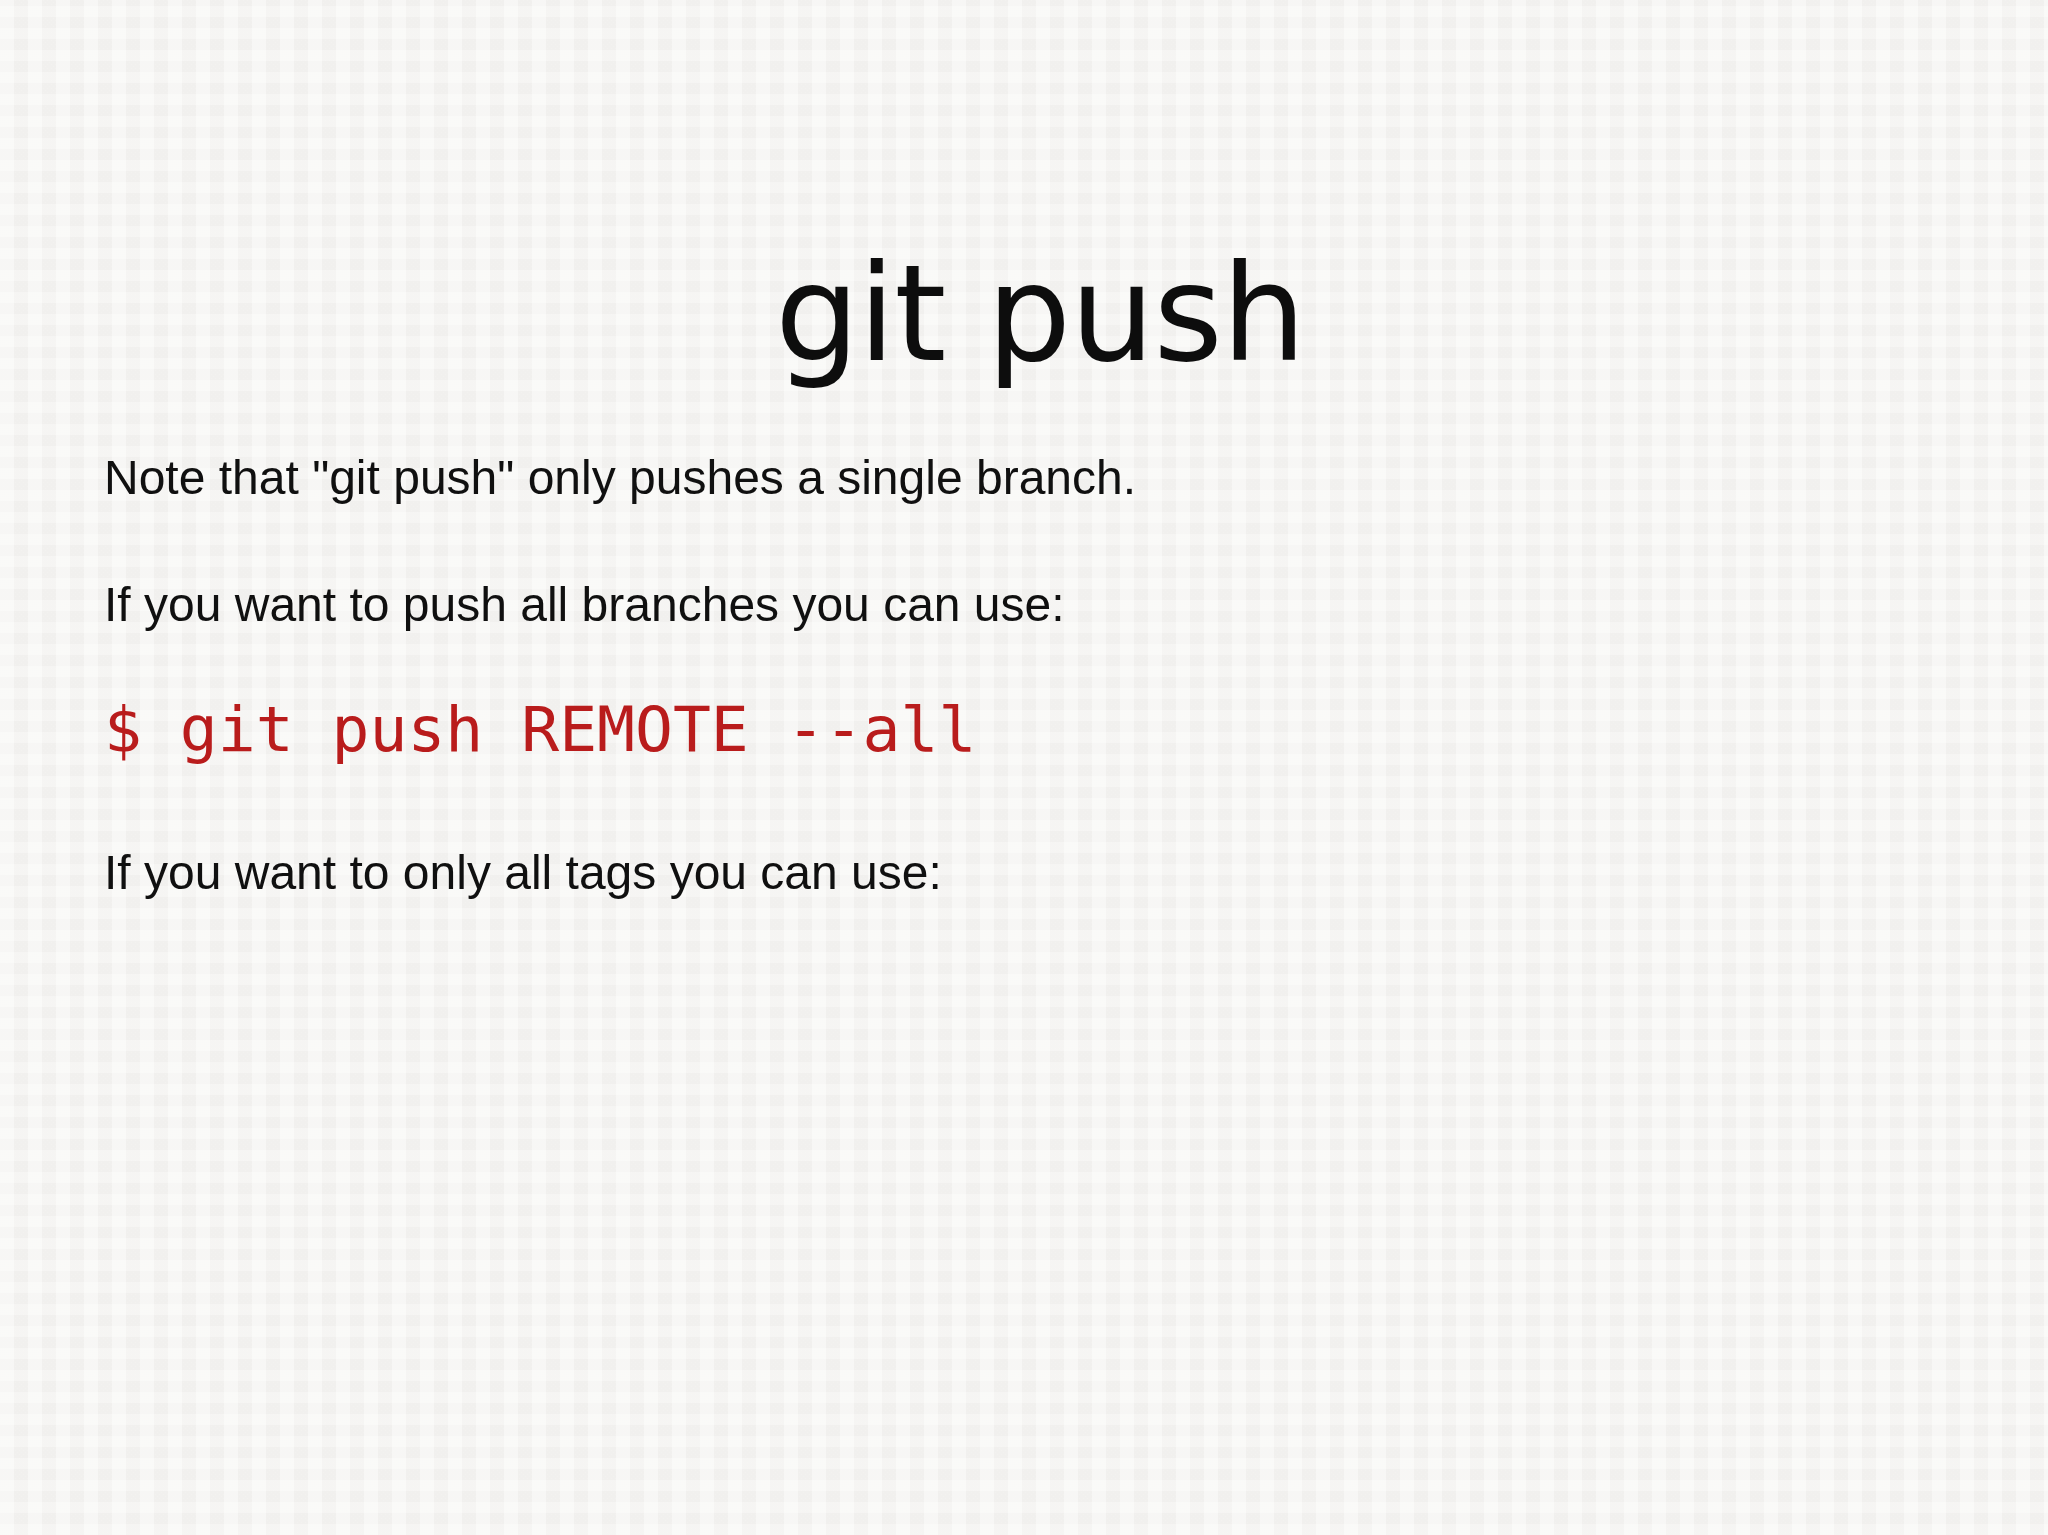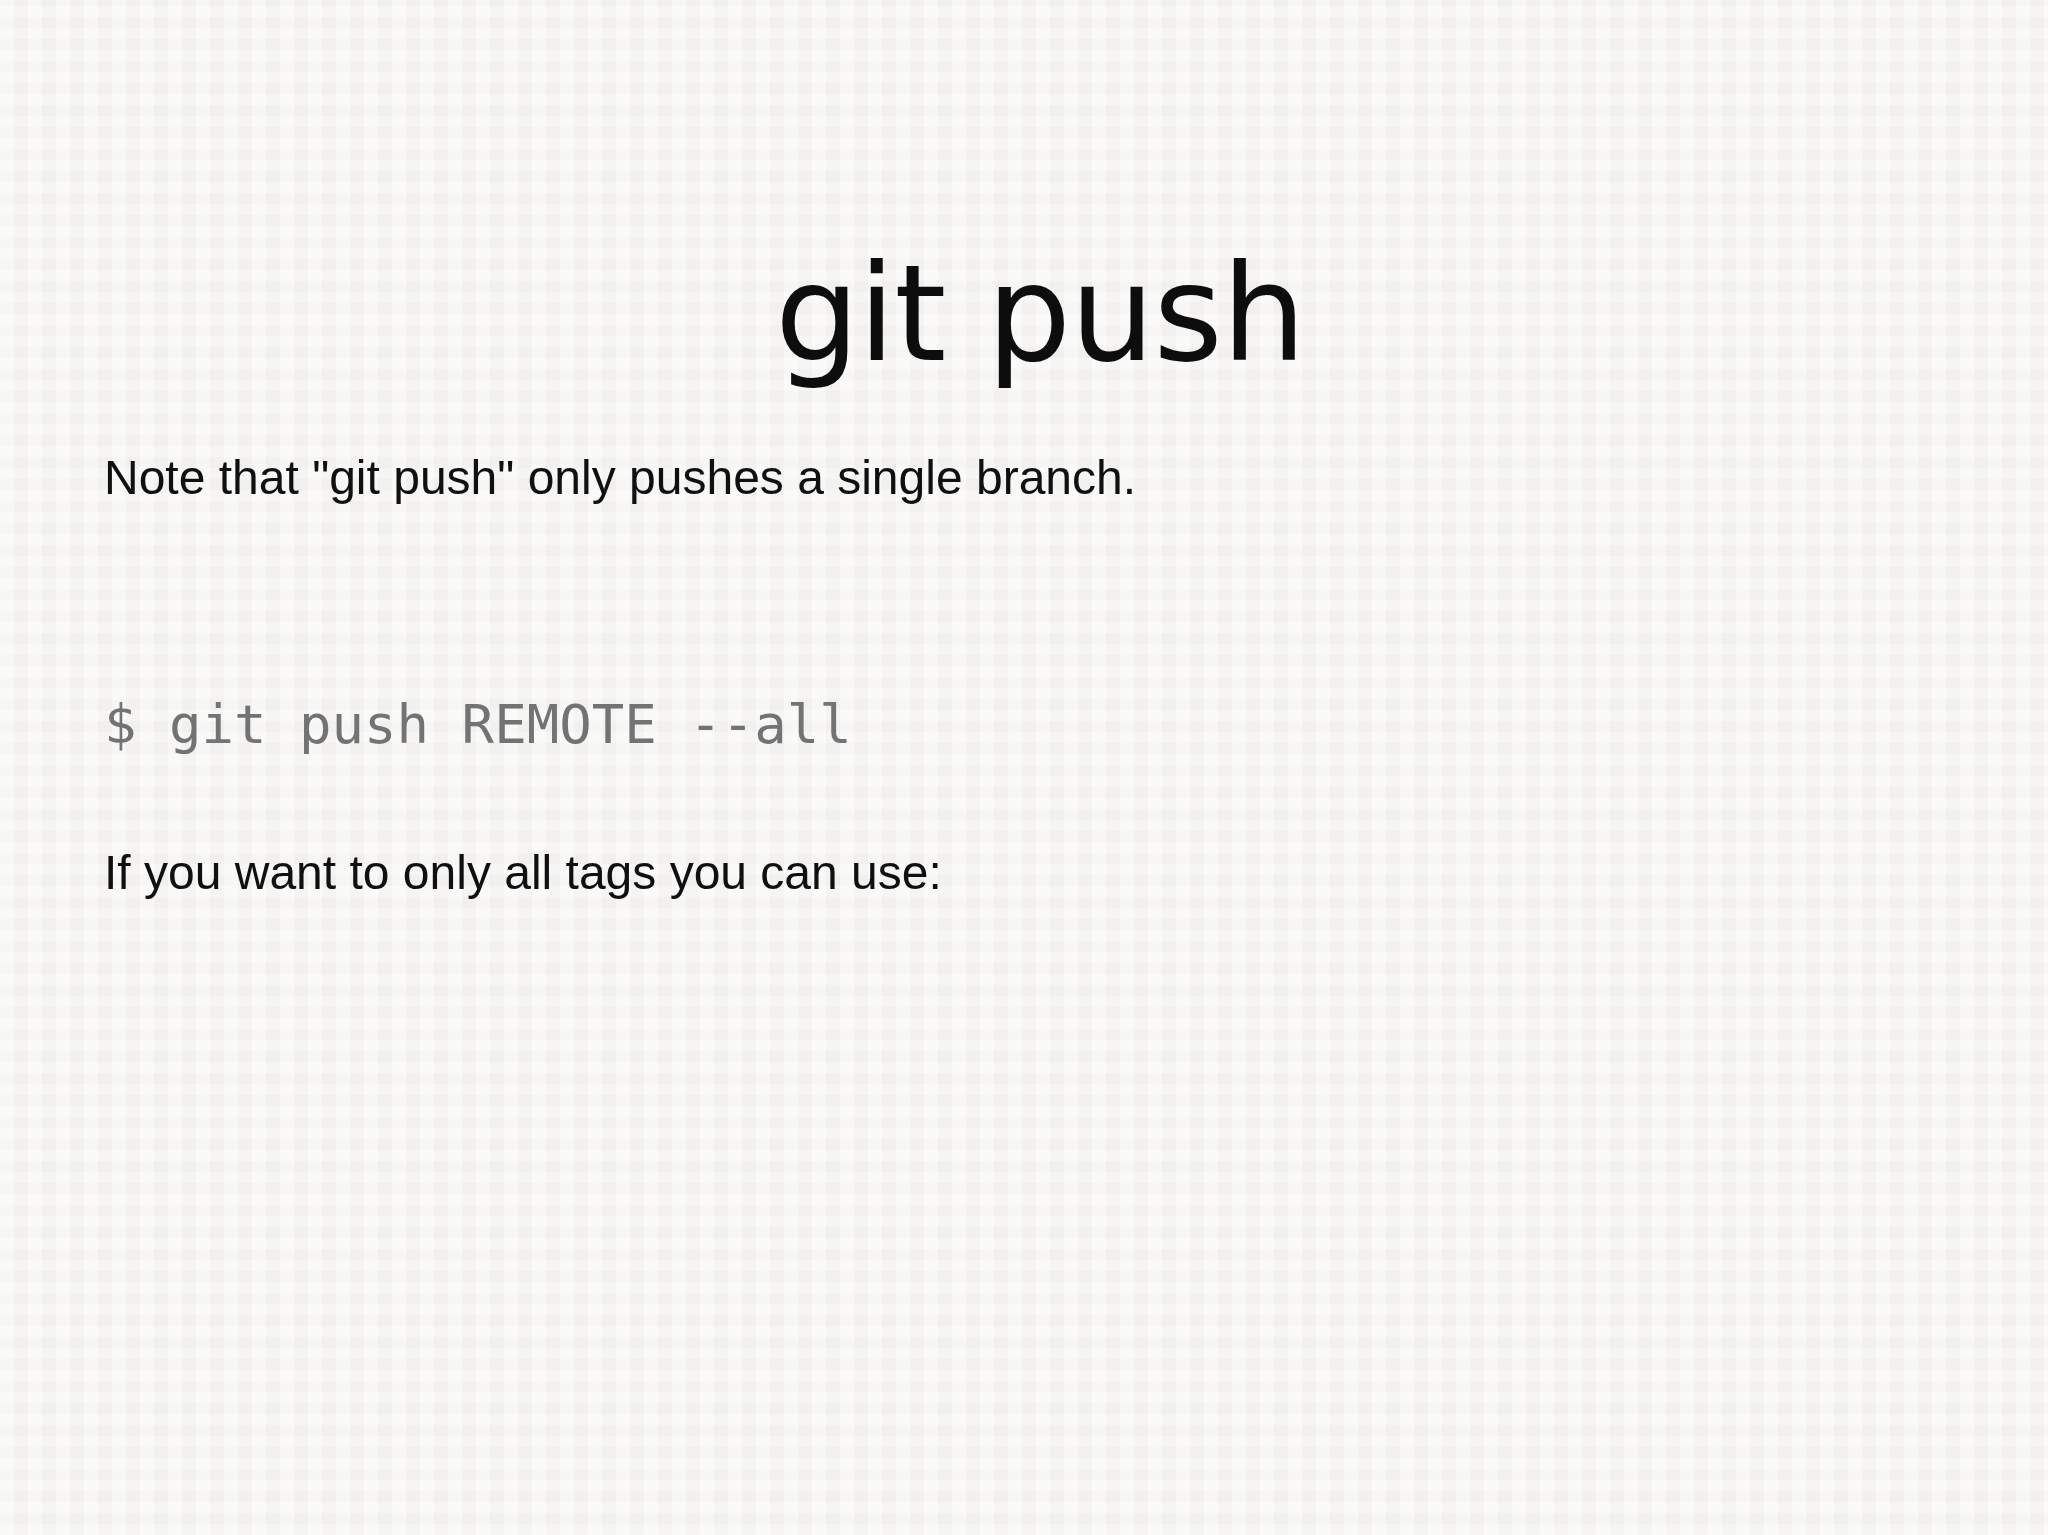--- a/index.html
+++ b/index.html
@@ -47,38 +47,39 @@
     font-size: 48px;
     line-height: 1;
     font-weight: 400;
     color: #101010;
   }
   .code-line {
     position: absolute;
     left: 104px;
     margin: 0;
     font-family: "DejaVu Sans Mono", "Liberation Mono", monospace;
-    font-size: 54px;
+    font-size: 63px;
     line-height: 1;
     font-weight: 400;
-    color: #737373;
+    color: #b91c1c;
     white-space: pre;
   }
   .note            { top: 454px; }
   .branches-intro  { top: 581px; }
   .branches-cmd    { top: 698px; }
   .tags-intro      { top: 849px; }
   .tags-cmd        { top: 956px; }
 </style>
 </head>
 <body>
 
 <div class="slide">
   <h1 class="title">git push</h1>
 
   <p class="body-line note">Note that "git push" only pushes a single branch.</p>
 
+  <p class="body-line branches-intro">If you want to push all branches you can use:</p>
 
   <p class="code-line branches-cmd">$ git push REMOTE --all</p>
 
   <p class="body-line tags-intro">If you want to only all tags you can use:</p>
 
 </div>
 
 </body></html>

